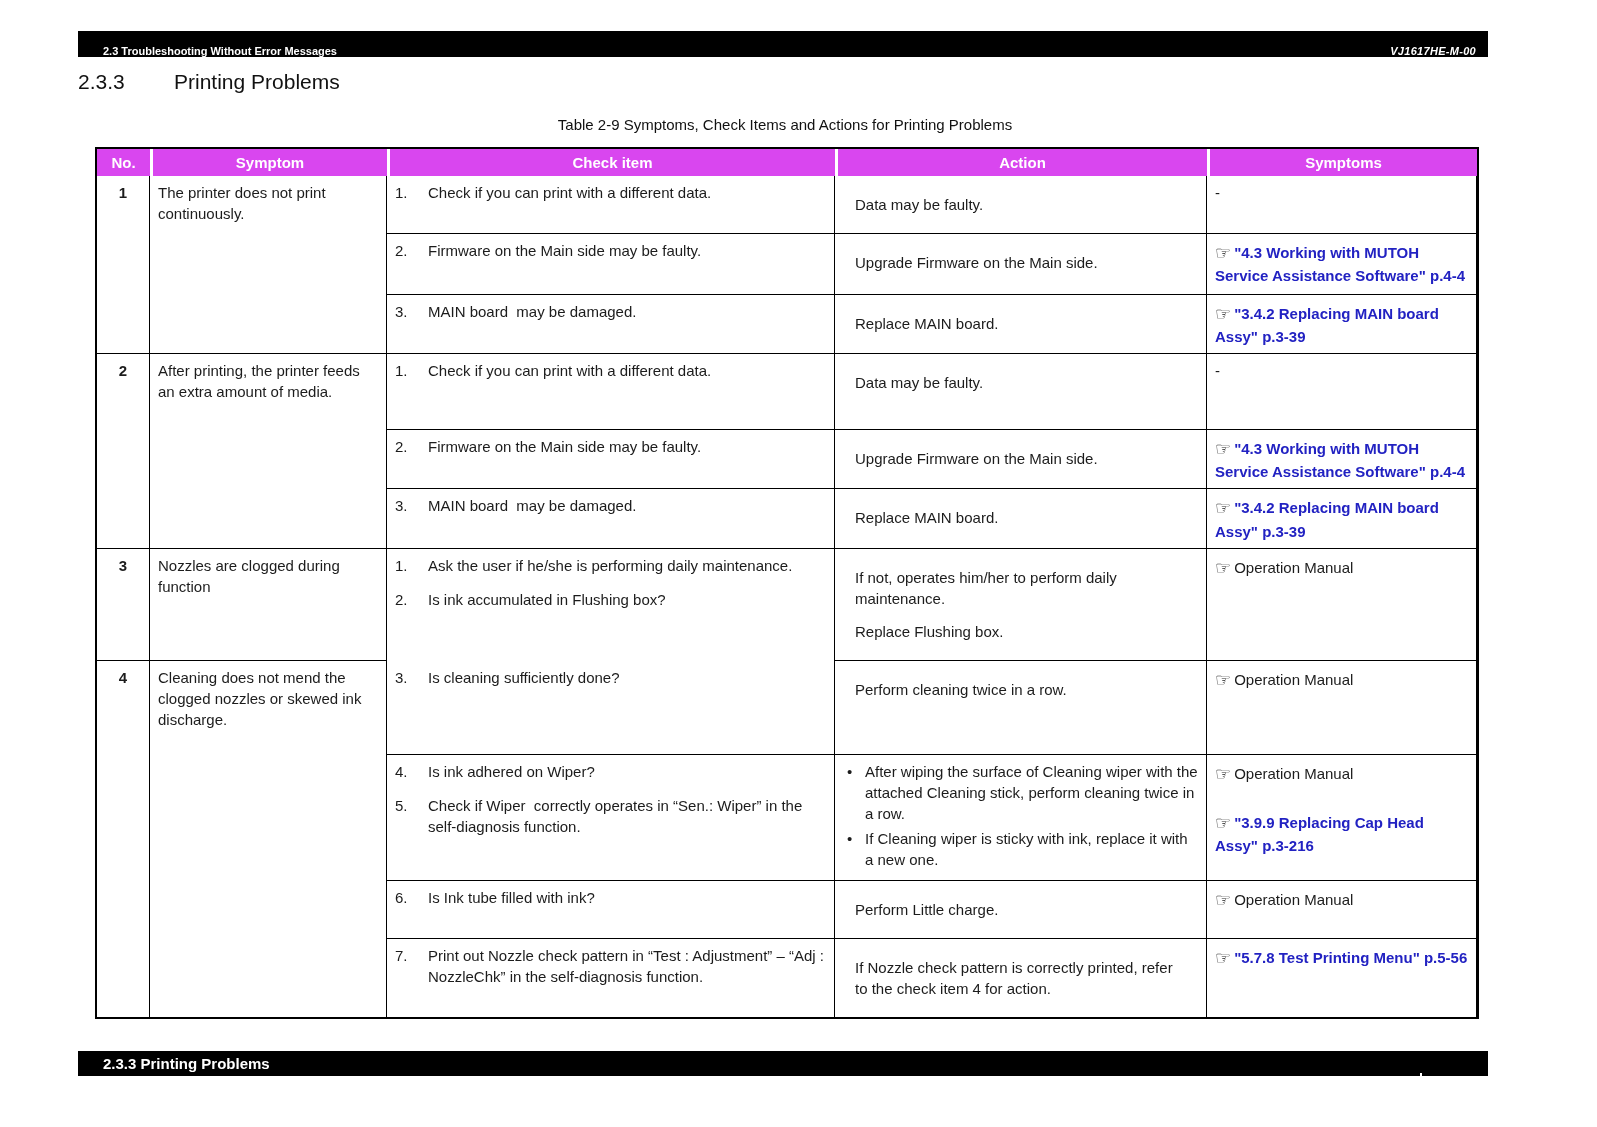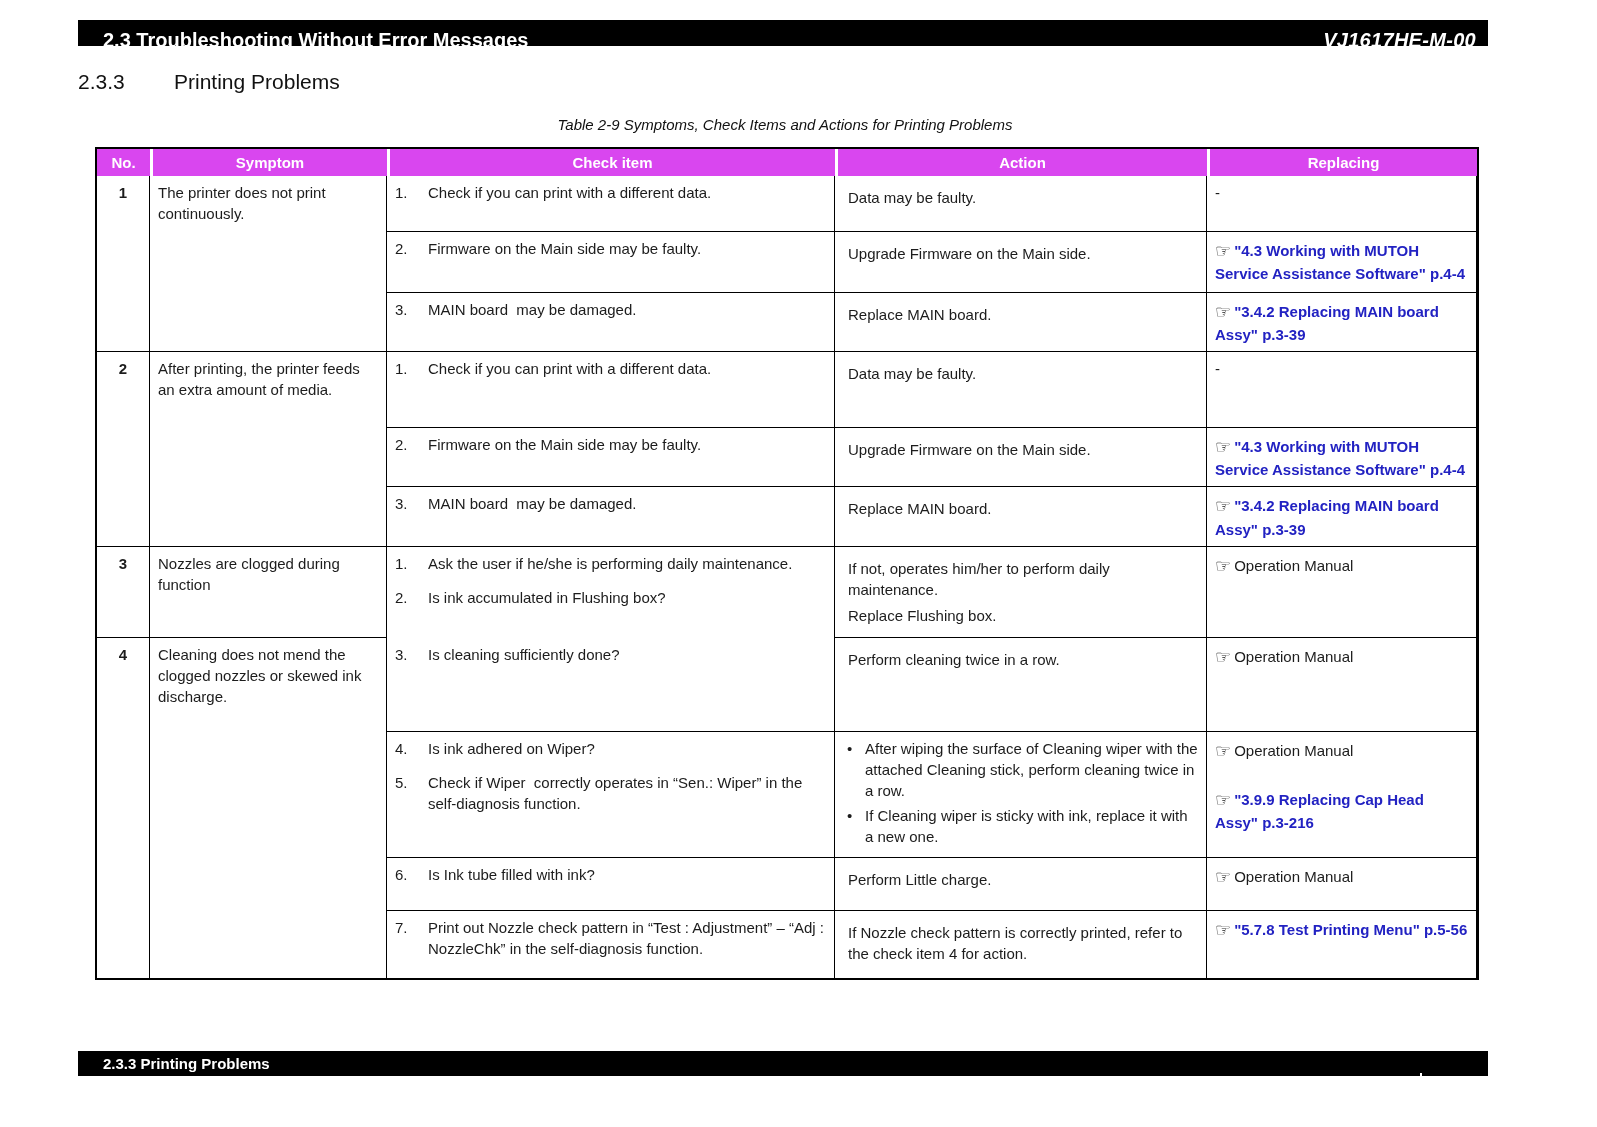--- a/index.html
+++ b/index.html
@@ -1,48 +1,48 @@
 <!DOCTYPE html>
 <html><head>
 <meta charset="utf-8">
 <style>
   html,body{margin:0;padding:0;background:#ffffff;}
   .page{position:relative;width:1597px;height:1127px;background:#ffffff;
         font-family:"Liberation Sans","DejaVu Sans",sans-serif;color:#1c1c1c;overflow:hidden;}
 
   
-  .topbar{position:absolute;left:78px;top:20px;width:1410px;height:26px;background:#000;
+  .topbar{position:absolute;left:78px;top:31px;width:1410px;height:26px;background:#000;
           color:#fff;display:flex;justify-content:space-between;align-items:center;
-          padding:14px 12px 0 25px;box-sizing:border-box;font-size:20px;font-weight:bold;}
+          padding:14px 12px 0 25px;box-sizing:border-box;font-size:11px;font-weight:bold;}
   .doc-code{font-style:italic;letter-spacing:.3px;}
 
   
   .heading{position:absolute;left:78px;top:70px;font-size:21px;color:#111;}
   .h-num{display:inline-block;width:96px;}
 
   
-  .caption{position:absolute;left:95px;top:116px;width:1380px;text-align:center;font-size:15px;color:#111;font-style:italic;}
+  .caption{position:absolute;left:95px;top:116px;width:1380px;text-align:center;font-size:15px;color:#111;}
 
   
   table.tt{position:absolute;left:95px;top:147px;width:1380px;table-layout:fixed;
            border-collapse:separate;border-spacing:0;border:2px solid #000;font-size:15px;}
   table.tt thead tr{height:27px;}
   table.tt th{background:#d946ef;color:#fff;font-weight:bold;font-size:15px;text-align:center;
               border-left:3px solid #fff;padding:0;}
   table.tt th:first-child{border-left:none;}
   table.tt td{vertical-align:top;border-right:1px solid #000;border-bottom:1px solid #000;
               padding:6px 8px;box-sizing:border-box;line-height:1.4;background:#fff;}
   td.cell-no{text-align:center;font-weight:bold;}
   td.cell-reference{border-right:none;line-height:1.6;}
   td.nb{border-bottom:none !important;}
 
   .check-item{position:relative;padding-left:33px;margin-bottom:13px;}
   .check-item .num{position:absolute;left:0;}
 
-  .action-line{margin:5px;}
+  .action-line{margin:12px;}
   .bullet{position:relative;padding-left:22px;margin-bottom:4px;}
   .bullet .dot{position:absolute;left:4px;}
 
   .ref-entry{margin:0;}
   .ref-entry + .ref-entry{margin-top:24px;}
   .hand{font-family:"DejaVu Sans",sans-serif;font-size:18px;margin-right:3px;vertical-align:-1px;}
   .ref-link{font-weight:bold;}
 
   
   .footbar{position:absolute;left:78px;top:1051px;width:1410px;height:25px;background:#000;color:#fff;
@@ -74,21 +74,21 @@
         <col style="width:448px">
         <col style="width:372px">
         <col style="width:270px">
     </colgroup>
     <thead>
       <tr id="thead-row">
           <th>No.</th>
           <th>Symptom</th>
           <th>Check item</th>
           <th>Action</th>
-          <th>Replacing</th>
+          <th>Symptoms</th>
         </tr>
     </thead>
     <tbody id="tbody">
         <tr style="height: 56px;">
           <td class="cell-no" rowspan="3">1</td>
           <td class="cell-symptom" rowspan="3">The printer does not print continuously.</td>
           <td class="cell-check">
             <div class="check-item"><span class="num">1.</span><span>Check if you can print with a different data.</span></div>
           </td>
           <td class="cell-action">

